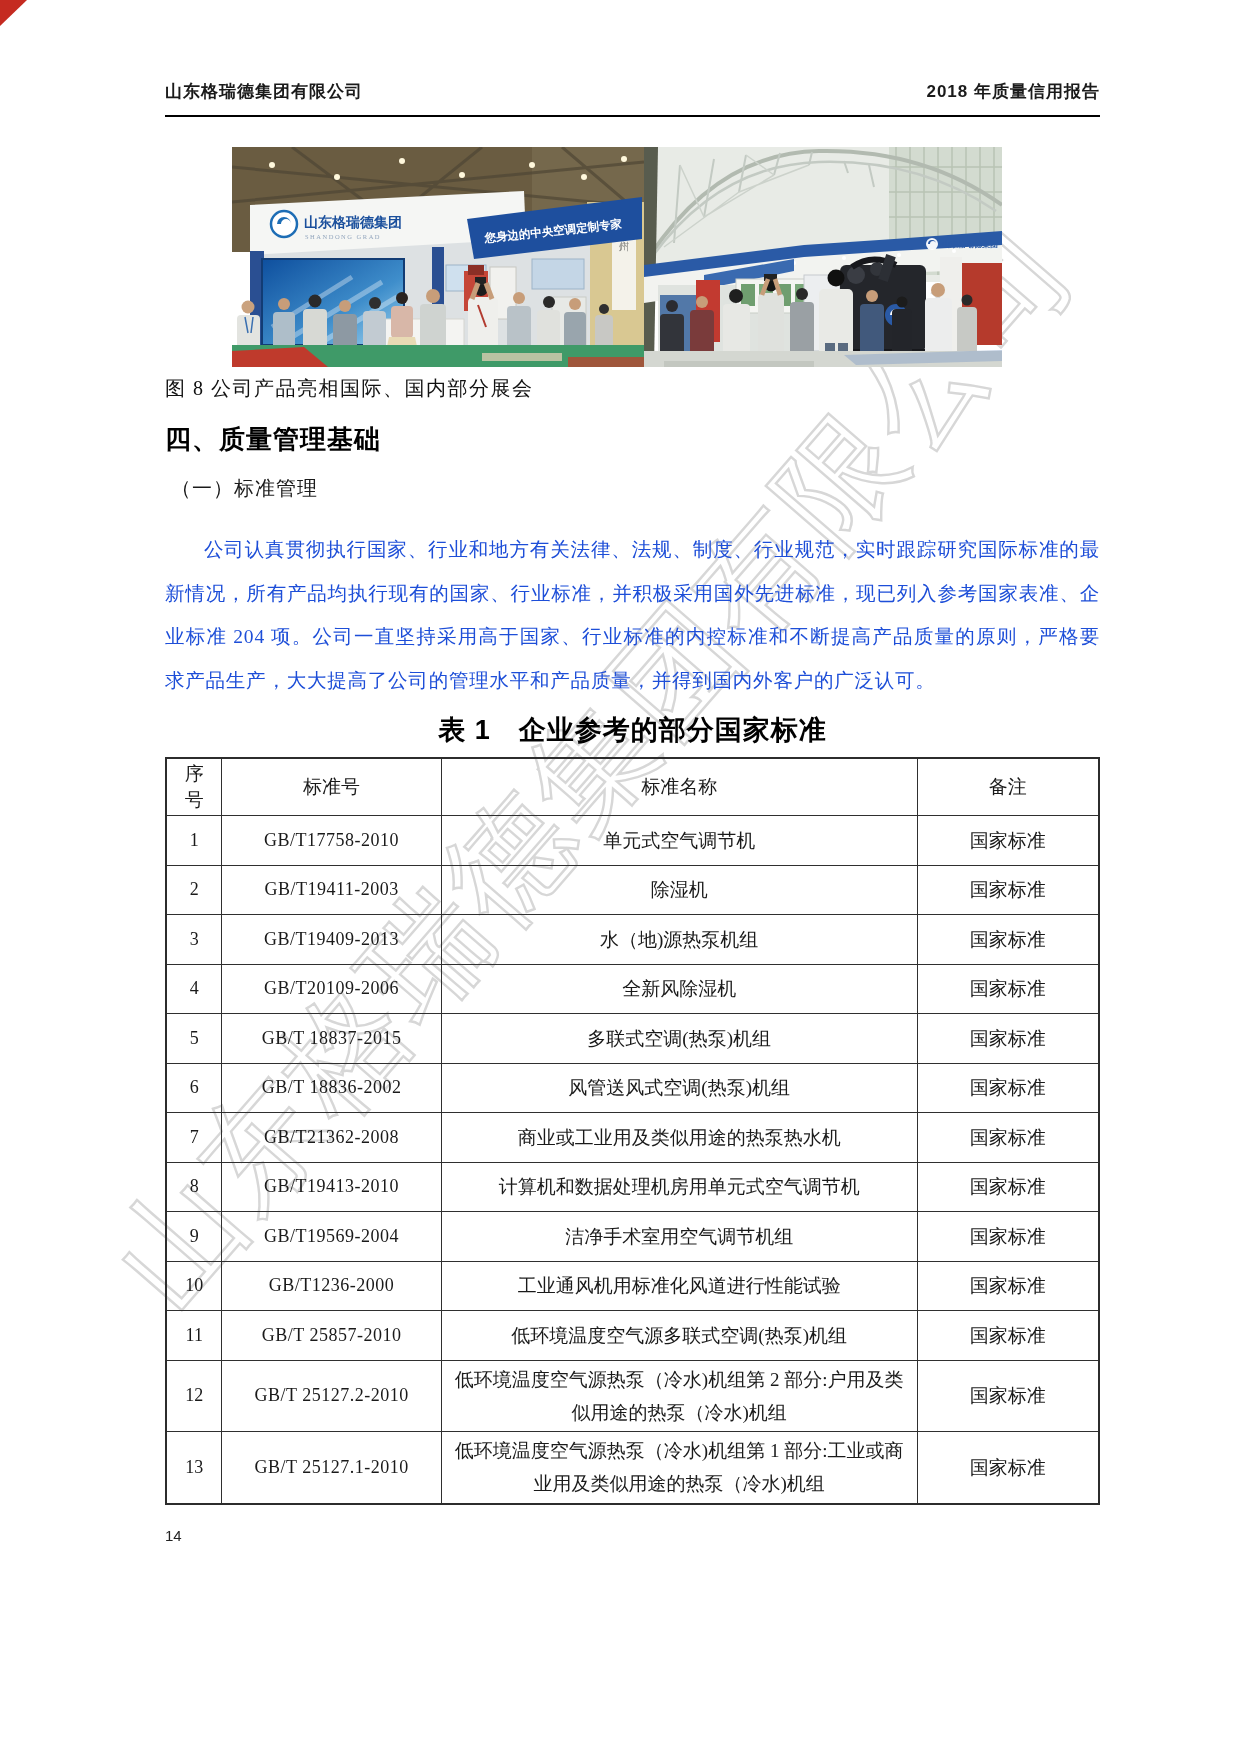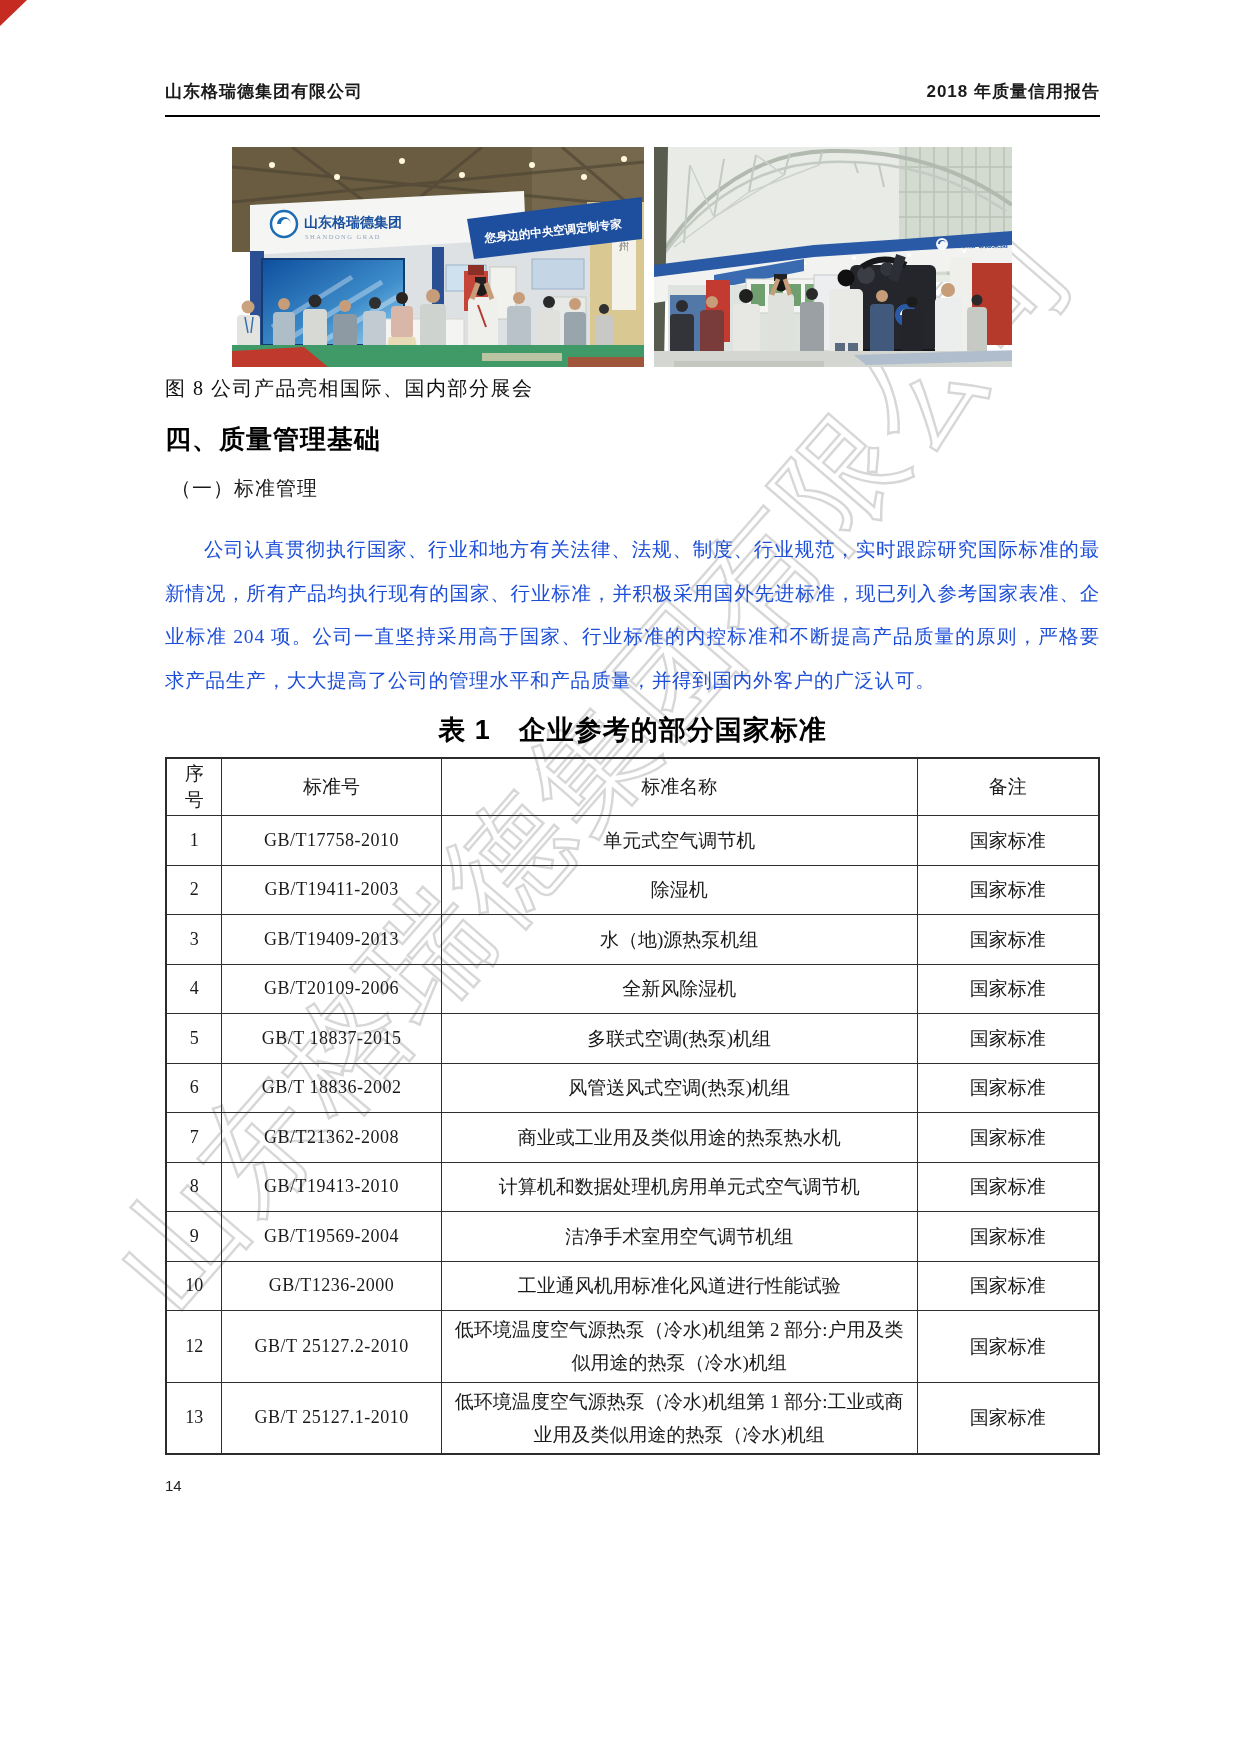--- a/index.html
+++ b/index.html
@@ -26,21 +26,21 @@
   }
   .content{position:relative;z-index:1;padding:0 140px 0 165px;}
   
   .page-header{
     padding-top:80px;padding-bottom:12px;border-bottom:2px solid #000;
     display:flex;justify-content:space-between;align-items:flex-end;
     font-family:"Liberation Sans","DejaVu Sans",sans-serif;
     font-size:17px;font-weight:600;letter-spacing:1px;
   }
   
-  .photos{margin-top:30px;margin-left:67px;display:flex;gap:10px;}
+  .photos{margin-top:30px;margin-left:67px;display:flex;}
   .photos svg{display:block;}
   figure{margin:0;}
   figcaption{
     margin-top:8px;text-align:left;font-size:20px;letter-spacing:1.5px;color:#111;
   }
   
   .sec-title{
     margin:20px 0 0 0;
     font-family:"Liberation Sans","DejaVu Sans",sans-serif;
     font-size:26px;font-weight:700;letter-spacing:1px;color:#000;
@@ -391,20 +391,26 @@
           <td class="c2">洁净手术室用空气调节机组</td>
           <td class="c3">国家标准</td>
         </tr>
         <tr>
           <td class="c0">10</td>
           <td class="c1">GB/T1236-2000</td>
           <td class="c2">工业通风机用标准化风道进行性能试验</td>
           <td class="c3">国家标准</td>
         </tr>
         <tr>
+          <td class="c0">11</td>
+          <td class="c1">GB/T 25857-2010</td>
+          <td class="c2">低环境温度空气源多联式空调(热泵)机组</td>
+          <td class="c3">国家标准</td>
+        </tr>
+        <tr>
           <td class="c0">12</td>
           <td class="c1">GB/T 25127.2-2010</td>
           <td class="c2">低环境温度空气源热泵（冷水)机组第 2 部分:户用及类似用途的热泵（冷水)机组</td>
           <td class="c3">国家标准</td>
         </tr>
         <tr>
           <td class="c0">13</td>
           <td class="c1">GB/T 25127.1-2010</td>
           <td class="c2">低环境温度空气源热泵（冷水)机组第 1 部分:工业或商业用及类似用途的热泵（冷水)机组</td>
           <td class="c3">国家标准</td>

